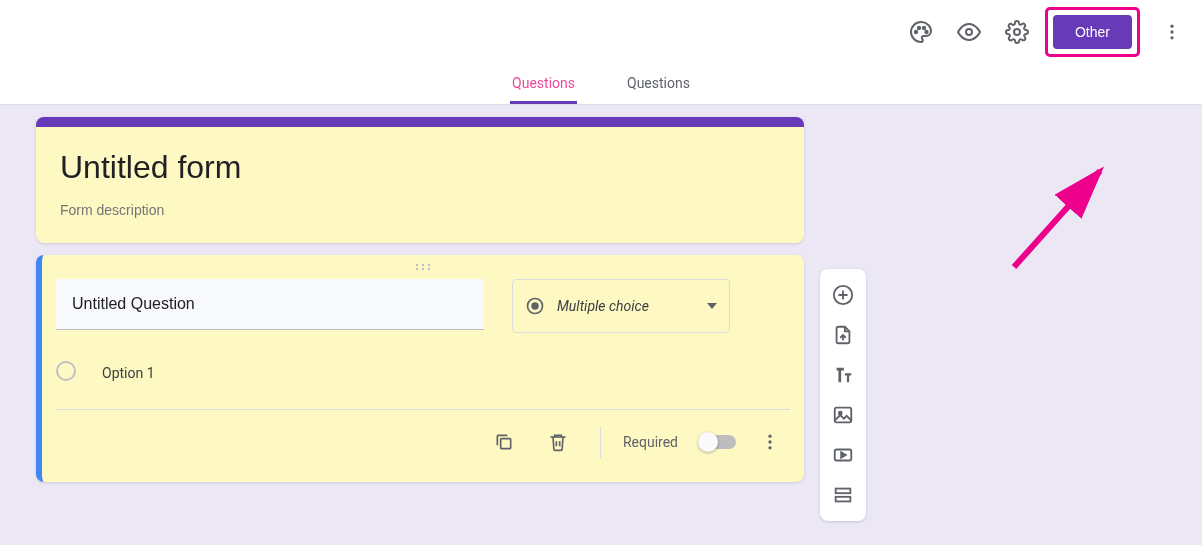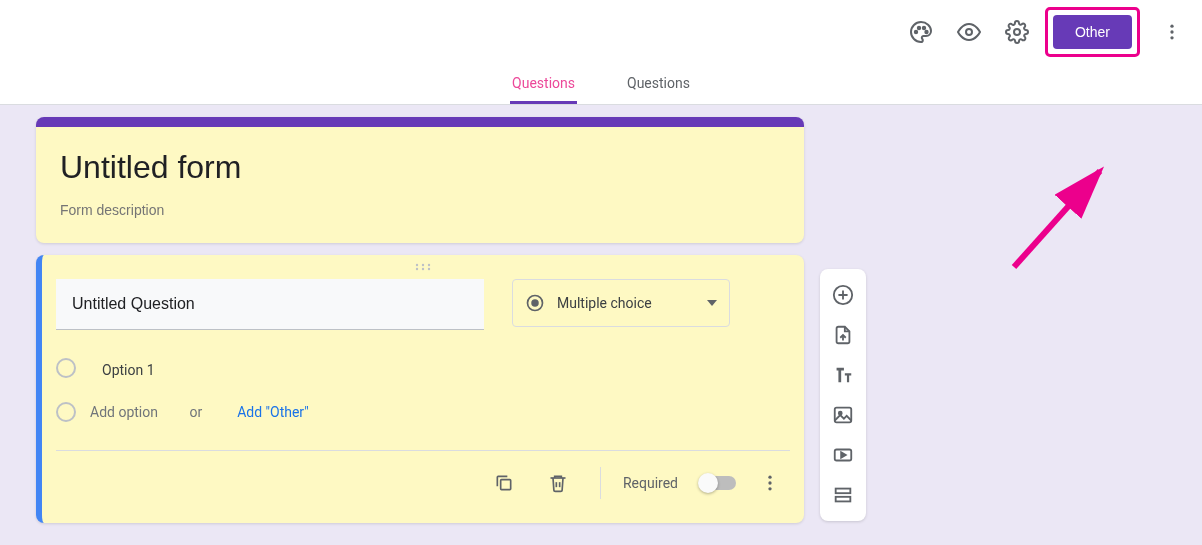--- a/index.html
+++ b/index.html
@@ -122,26 +122,27 @@
       padding: 16px 16px;
       font-size: 16px;
       color: #202124;
       outline: none;
       max-width: 428px;
     }
     .q-type {
       width: 218px;
       border: 1px solid #dadce0;
       border-radius: 4px;
-      height: 48px;
+      height: 54px;
       display:flex;
       align-items:center;
       padding: 0 12px;
       cursor:pointer;
       gap: 12px;
+      font-style: italic;
     }
     .q-type .label { flex:1; font-size:14px; color:#3c4043; }
     .options { margin-top: 28px; }
     .option-row {
       display:flex;
       align-items:flex-end;
       gap: 26px;
       margin-bottom: 24px;
     }
     .radio-outline {
@@ -301,28 +302,20 @@
             <path d="M0 0 L5 6 L10 0 Z"></path>
           </svg>
         </div>
       </div>
 
       <div class="options">
         <div class="option-row">
           <div class="radio-outline"></div>
           <span class="option-text">Option 1</span>
         </div>
-        <div class="add-option-row">
-          <div class="radio-outline"></div>
-          <span>Add option</span>
-          <span>&nbsp;</span>
-          <span>or</span>
-          <span>&nbsp;&nbsp;</span>
-          <span class="add-other">Add "Other"</span>
-        </div>
       </div>
 
       <div class="q-footer">
         <div class="footer-icon">
           <svg width="20" height="20" viewBox="0 0 24 24" fill="none" stroke="currentColor" stroke-width="2">
             <rect x="8" y="8" width="12" height="12" rx="1"></rect>
             <path d="M4 16V5a1 1 0 0 1 1-1h11"></path>
           </svg>
         </div>
         <div class="footer-icon">

